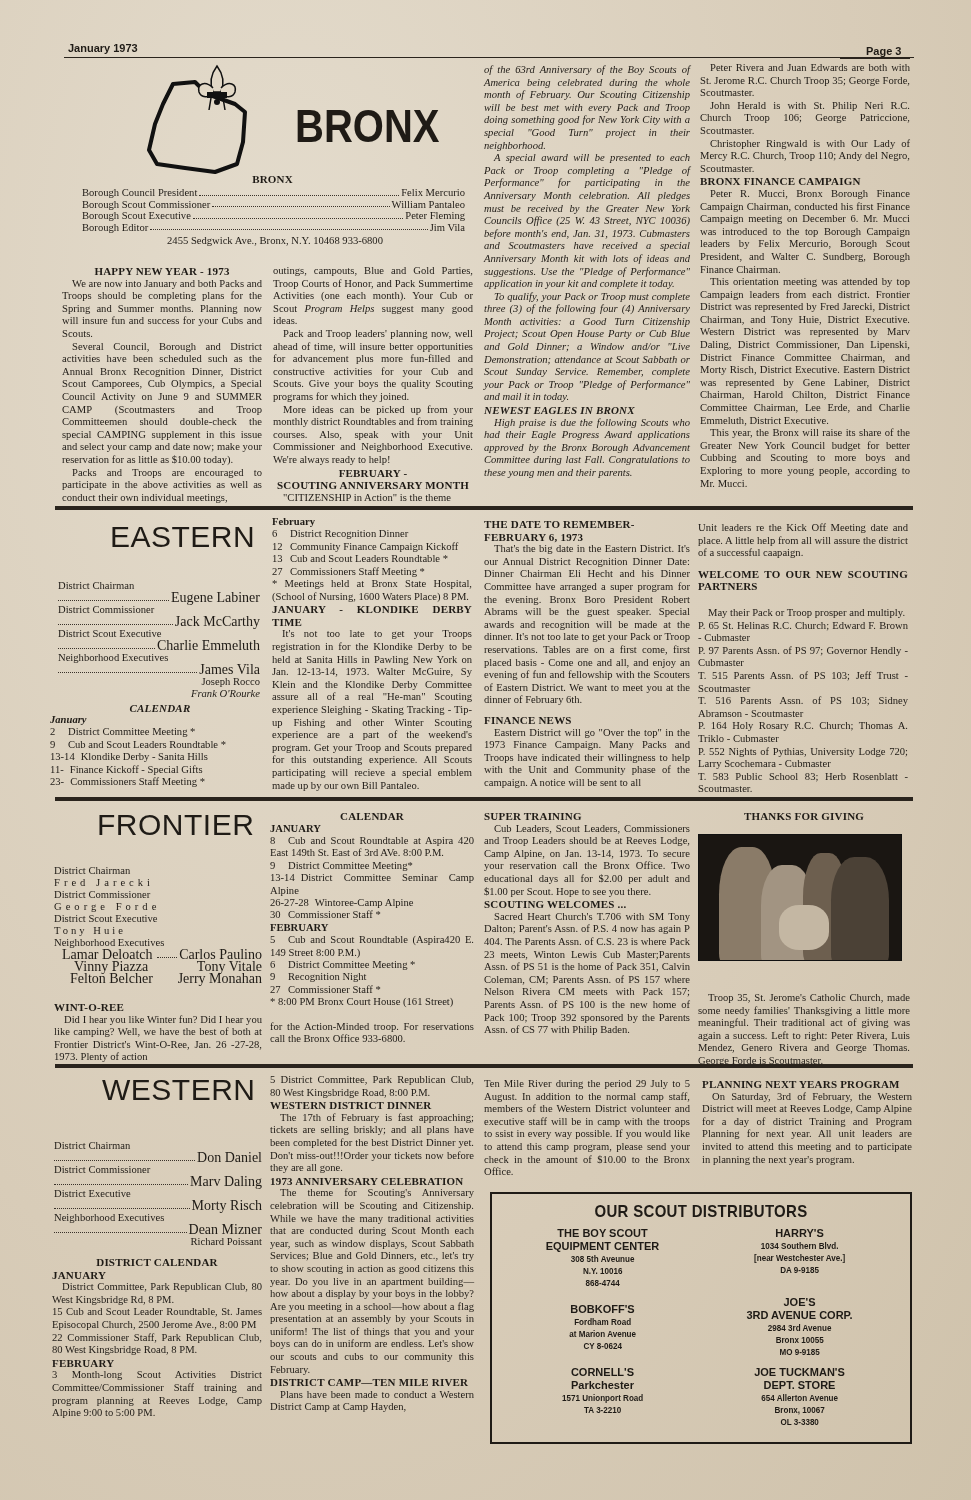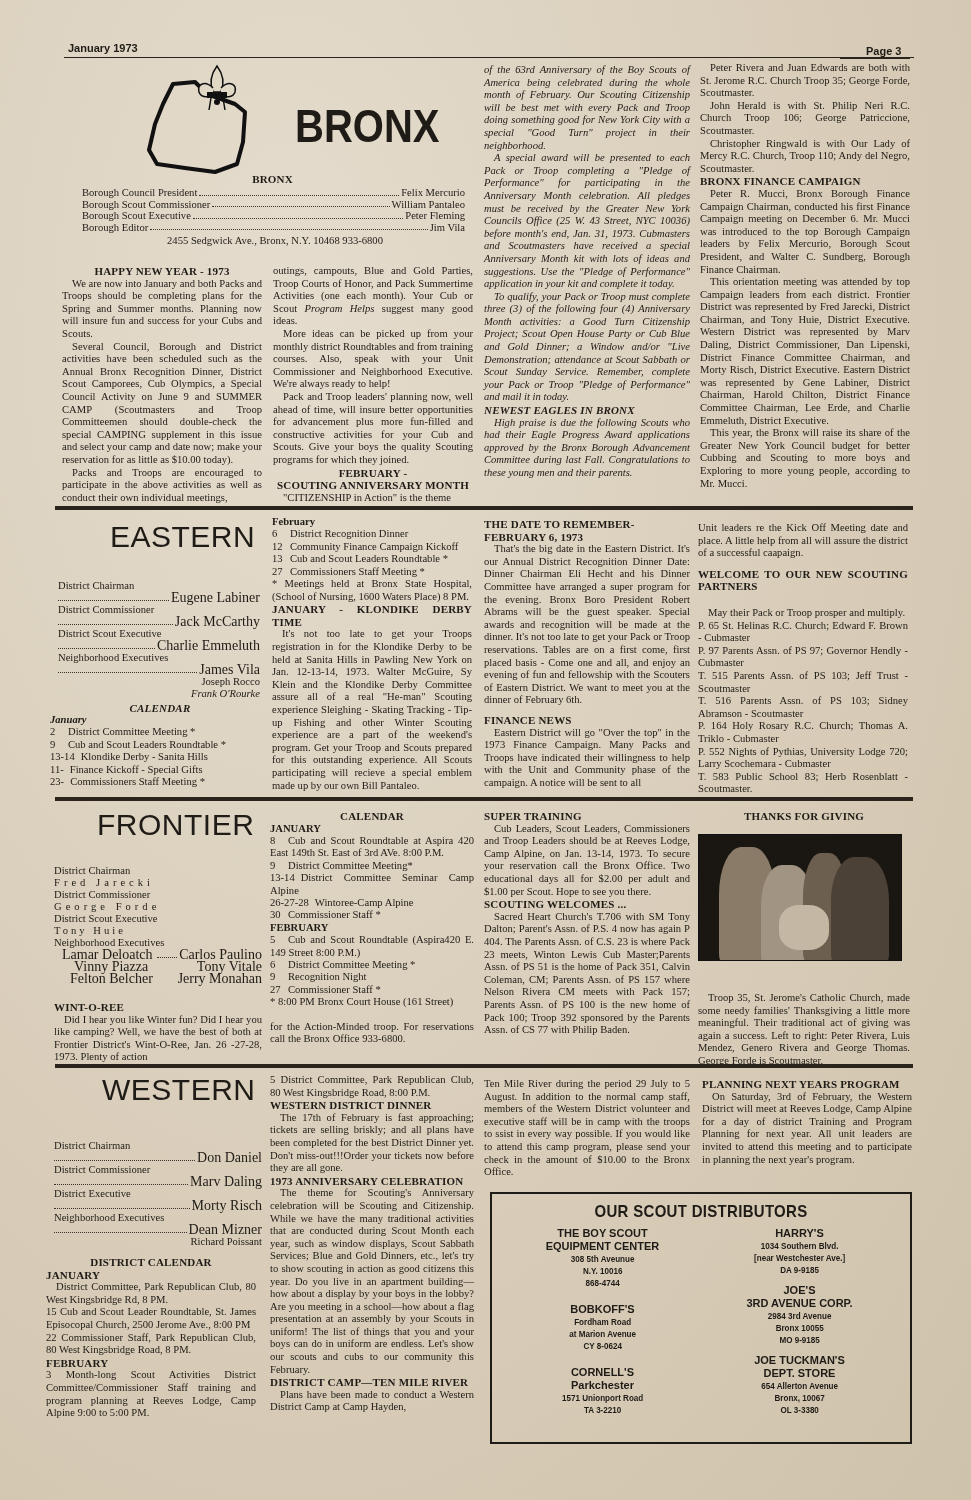--- a/index.html
+++ b/index.html
@@ -95,22 +95,22 @@
 
   <div class="abs txt" style="left:62px;top:265px;width:200px;">
     <div class="hd center">HAPPY NEW YEAR - 1973</div>
     <p>We are now into January and both Packs and Troops should be completing plans for the Spring and Summer months. Planning now will insure fun and success for your Cubs and Scouts.</p>
     <p>Several Council, Borough and District activities have been scheduled such as the Annual Bronx Recognition Dinner, District Scout Camporees, Cub Olympics, a Special Council Activity on June 9 and SUMMER CAMP (Scoutmasters and Troop Committeemen should double-check the special CAMPING supplement in this issue and select your camp and date now; make your reservation for as little as $10.00 today).</p>
     <p>Packs and Troops are encouraged to participate in the above activities as well as conduct their own individual meetings,</p>
   </div>
 
   <div class="abs txt" style="left:273px;top:265px;width:200px;">
     <p class="ni"><span>outings, campouts, Blue and Gold Parties, Troop Courts of Honor, and Pack Summertime Activities (one each month). Your Cub or Scout </span><i>Program Helps</i><span> suggest many good ideas.</span></p>
+    <p>Pack and Troop leaders' planning now, well ahead of time, will insure better opportunities for advancement plus more fun-filled and constructive activities for your Cub and Scouts. Give your boys the quality Scouting programs for which they joined.</p>
     <p>More ideas can be picked up from your monthly district Roundtables and from training courses. Also, speak with your Unit Commissioner and Neighborhood Executive. We're always ready to help!</p>
-    <p>Pack and Troop leaders' planning now, well ahead of time, will insure better opportunities for advancement plus more fun-filled and constructive activities for your Cub and Scouts. Give your boys the quality Scouting programs for which they joined.</p>
     <div class="hd center">FEBRUARY -</div>
     <div class="hd center">SCOUTING ANNIVERSARY MONTH</div>
     <p>"CITIZENSHIP in Action" is the theme</p>
   </div>
 
   <div class="abs txt" style="left:484px;top:64px;width:206px;font-style:italic;">
     <p class="ni">of the 63rd Anniversary of the Boy Scouts of America being celebrated during the whole month of February. Our Scouting Citizenship will be best met with every Pack and Troop doing something good for New York City with a special "Good Turn" project in their neighborhood.</p>
     <p>A special award will be presented to each Pack or Troop completing a "Pledge of Performance" for participating in the Anniversary Month celebration. All pledges must be received by the Greater New York Councils Office (25 W. 43 Street, NYC 10036) before month's end, Jan. 31, 1973. Cubmasters and Scoutmasters have received a special Anniversary Month kit with lots of ideas and suggestions. Use the "Pledge of Performance" application in your kit and complete it today.</p>
     <p>To qualify, your Pack or Troop must complete three (3) of the following four (4) Anniversary Month activities: a Good Turn Citizenship Project; Scout Open House Party or Cub Blue and Gold Dinner; a Window and/or "Live Demonstration; attendance at Scout Sabbath or Scout Sunday Service. Remember, complete your Pack or Troop "Pledge of Performance" and mail it in today.</p>
     <div class="hd">NEWEST EAGLES IN BRONX</div>
@@ -281,21 +281,21 @@
         <span class="dots"></span>
         <span>Morty Risch</span>
       </div>
     <div class="officer-lbl">Neighborhood Executives</div>
     <div class="officer-val">
         <span class="dots"></span>
         <span>Dean Mizner</span>
       </div>
     <div class="officer-lbl" style="text-align:right;">Richard Poissant</div>
   </div>
-  <div class="abs txt" style="left:46px;top:1256px;width:210px;">
+  <div class="abs txt" style="left:52px;top:1256px;width:210px;">
     <div class="hd center">DISTRICT CALENDAR</div>
     <div class="hd">JANUARY</div>
     <p>District Committee, Park Republican Club, 80 West Kingsbridge Rd, 8 PM.</p>
     <p class="ni">15  Cub and Scout Leader Roundtable, St. James Episocopal Church, 2500 Jerome Ave., 8:00 PM</p>
     <p class="ni">22  Commissioner Staff, Park Republican Club, 80 West Kingsbridge Road, 8 PM.</p>
     <div class="hd">FEBRUARY</div>
     <p class="ni">3  Month-long Scout Activities District Committee/Commissioner Staff training and program planning at Reeves Lodge, Camp Alpine 9:00 to 5:00 PM.</p>
   </div>
 
   <div class="abs txt" style="left:270px;top:1074px;width:204px;">
@@ -334,21 +334,21 @@
           <div class="ln">CY 8-0624</div>
         </div>
         <div class="store">
           <div class="nm">CORNELL'S</div>
           <div class="nm">Parkchester</div>
           <div class="ln">1571 Unionport Road</div>
           <div class="ln">TA 3-2210</div>
         </div>
       </div>
       <div class="dist-col">
-        <div class="store" style="margin-bottom:8px;">
+        <div class="store" style="margin-bottom:20px;">
           <div class="nm">HARRY'S</div>
           <div class="ln">1034 Southern Blvd.</div>
           <div class="ln">[near Westchester Ave.]</div>
           <div class="ln">DA 9-9185</div>
         </div>
         <div class="store" style="margin-bottom:8px;">
           <div class="nm">JOE'S</div>
           <div class="nm">3RD AVENUE CORP.</div>
           <div class="ln">2984 3rd Avenue</div>
           <div class="ln">Bronx 10055</div>

